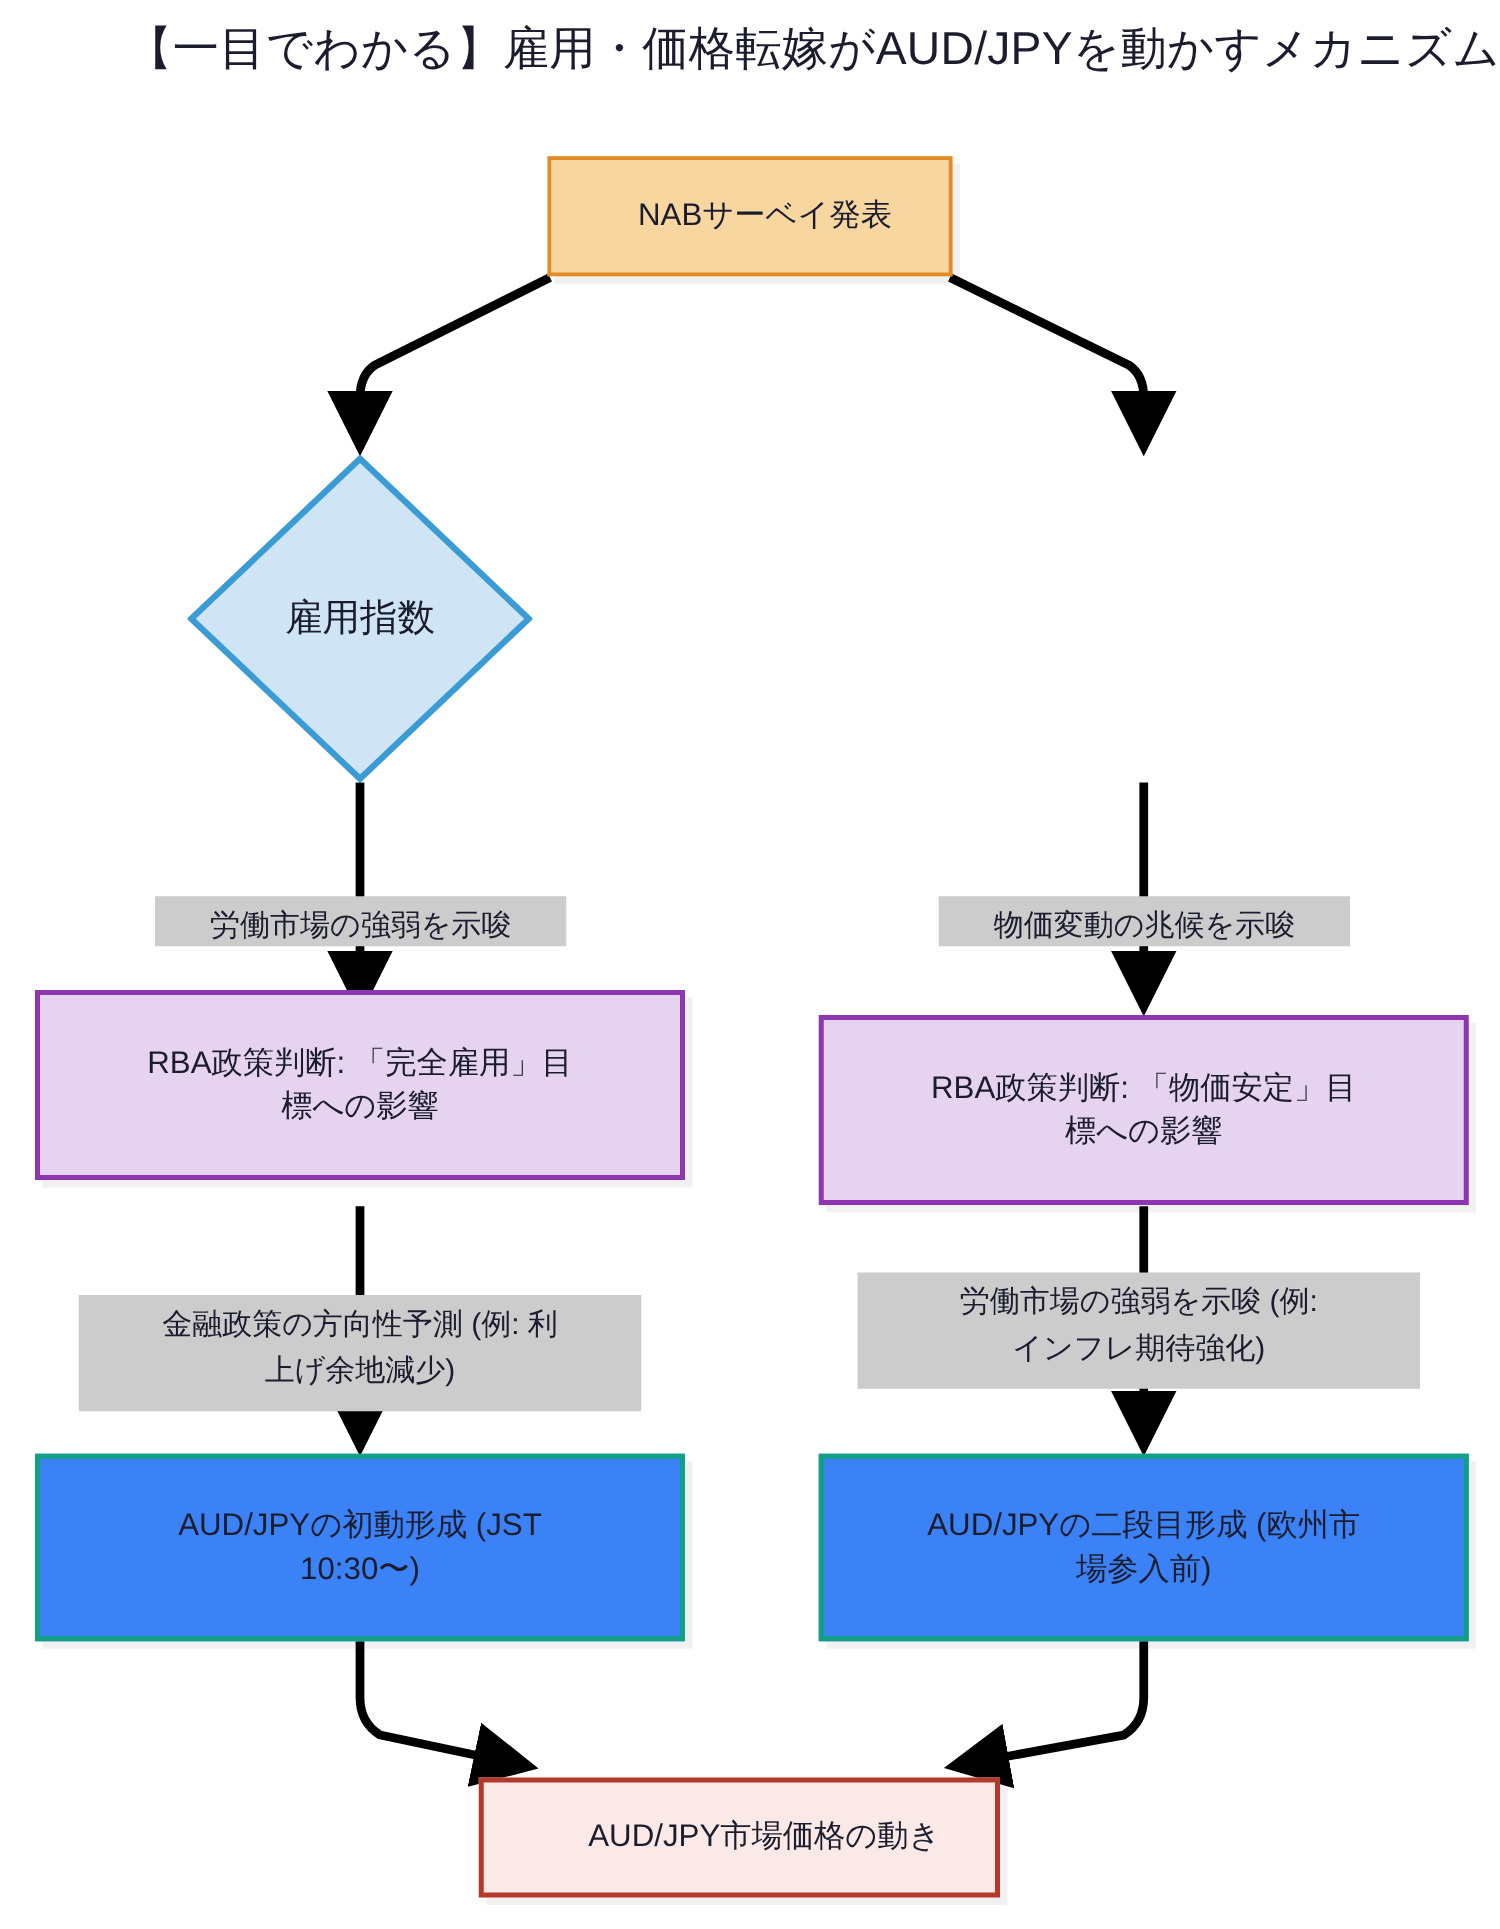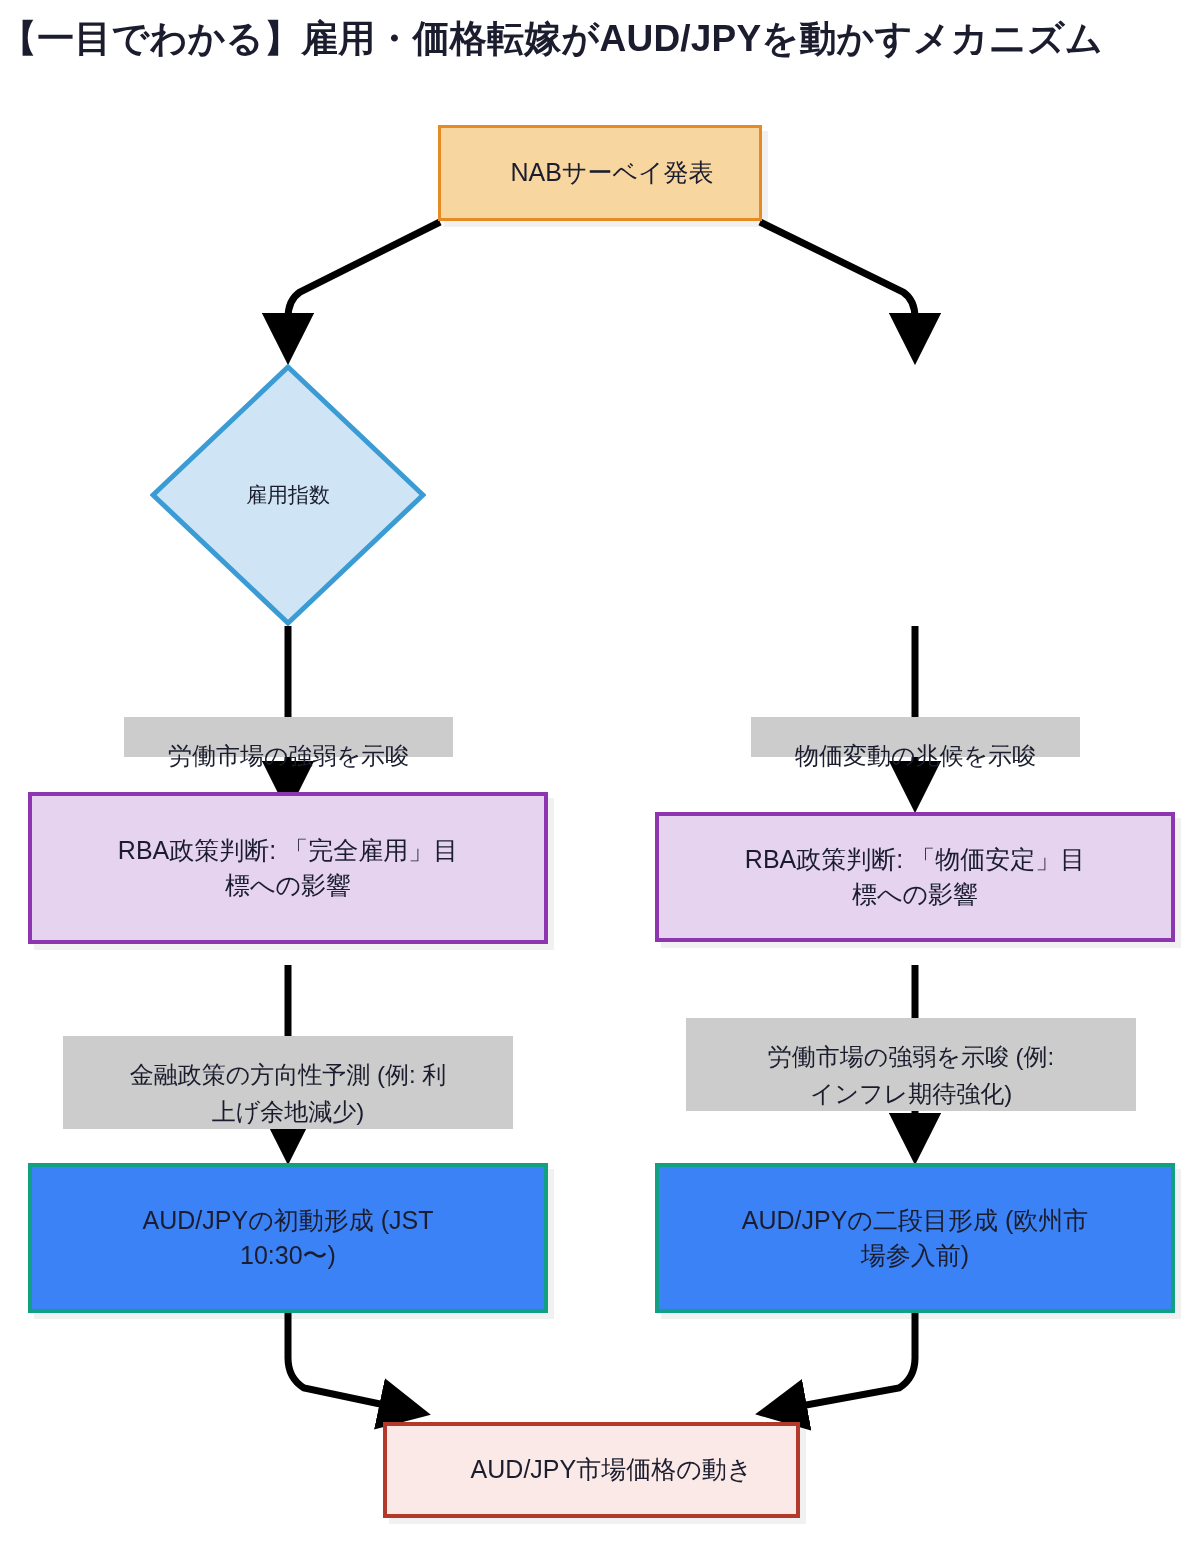--- a/index.html
+++ b/index.html
@@ -25,23 +25,23 @@
     width: 1200px;
     height: 1543px;
     pointer-events: none;
   }
 
   .title {
     position: absolute;
     left: 0;
     top: 14px;
     width: 1200px;
-    text-align: left;
+    text-align: right;
     font-size: 37px;
-    font-weight: 700;
+    font-weight: 400;
     letter-spacing: 0.2px;
     color: #1b1d2e;
     white-space: nowrap;
   }
 
   .node {
     position: absolute;
     box-sizing: border-box;
     display: flex;
     align-items: center;
@@ -97,33 +97,33 @@
   .diamond .dshape {
     position: absolute;
     left: 0; top: 0;
     width: 100%;
     height: 100%;
     z-index: 0;
   }
   .diamond .label {
     position: relative;
     z-index: 1;
-    font-size: 21px;
+    font-size: 30px;
   }
 
   
   .edge-label {
     position: absolute;
     box-sizing: border-box;
     background: #cccccc;
     color: #1b1d2e;
     font-size: 24px;
     line-height: 1.55;
     text-align: center;
-    padding: 20px 8px;
+    padding: 5px 8px;
     white-space: pre-line;
     z-index: 4;
   }
 </style>
 </head>
 <body>
 
 <div id="stage">
 
   <div class="title">【一目でわかる】雇用・価格転嫁がAUD/JPYを動かすメカニズム</div>
@@ -162,21 +162,21 @@
     </svg>
     <span class="label">雇用指数</span>
   </div>
 
 
   <div class="node rect purple" style="left:28px; top:792px; width:520px; height:152px;">
     <span class="label">RBA政策判断: 「完全雇用」目
 標への影響</span>
   </div>
 
-  <div class="node rect purple" style="left:655px; top:812px; width:520px; height:130px;">
+  <div class="node rect purple" style="left:655px; top:812px; width:520px; height:152px;">
     <span class="label">RBA政策判断: 「物価安定」目
 標への影響</span>
   </div>
 
   <div class="node rect green" style="left:28px; top:1163px; width:520px; height:150px;">
     <span class="label">AUD/JPYの初動形成 (JST
 10:30〜)</span>
   </div>
 
   <div class="node rect green" style="left:655px; top:1163px; width:520px; height:150px;">

